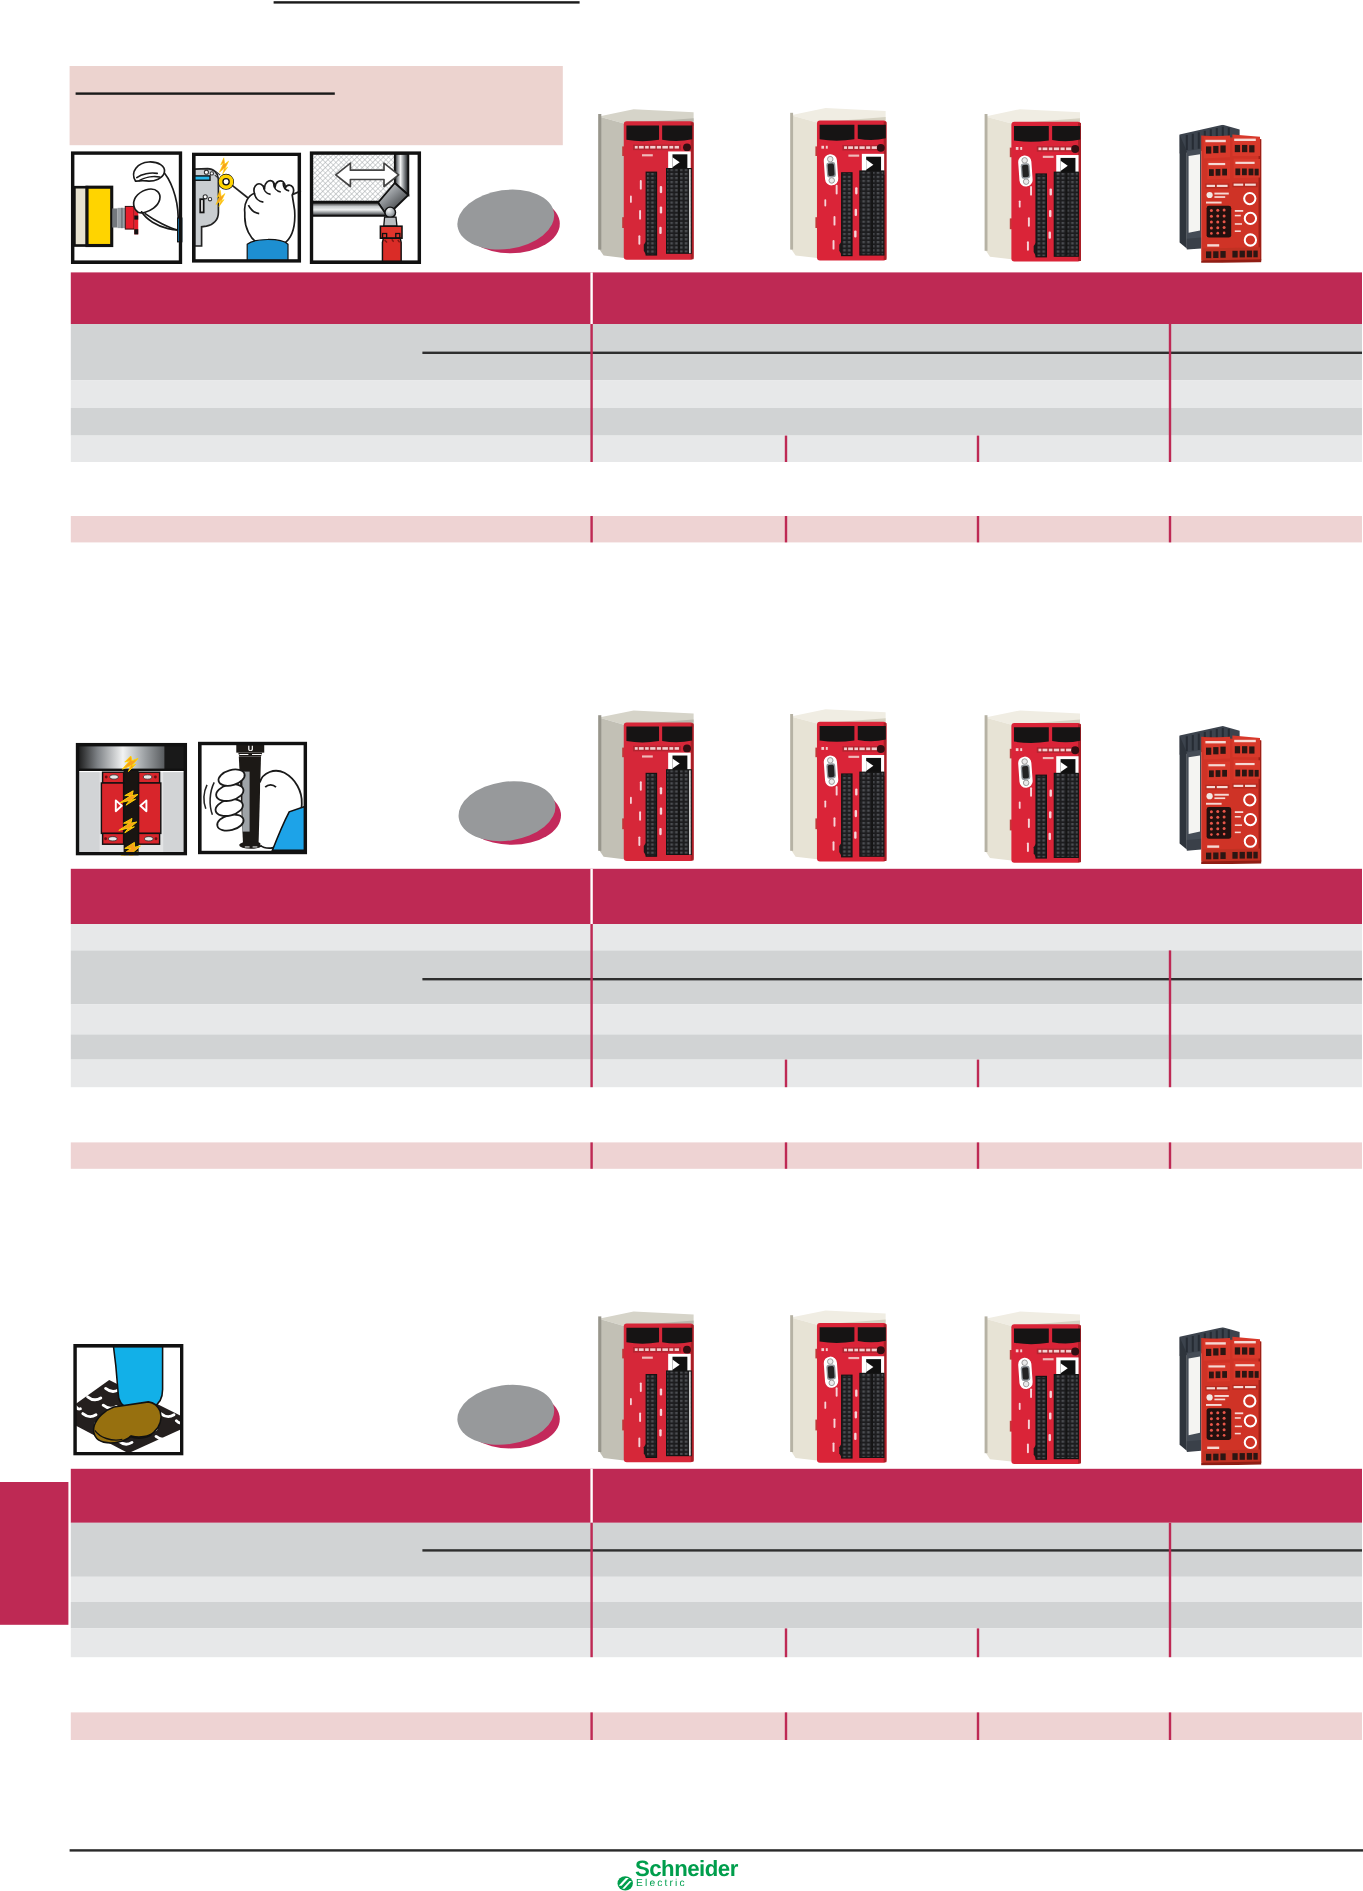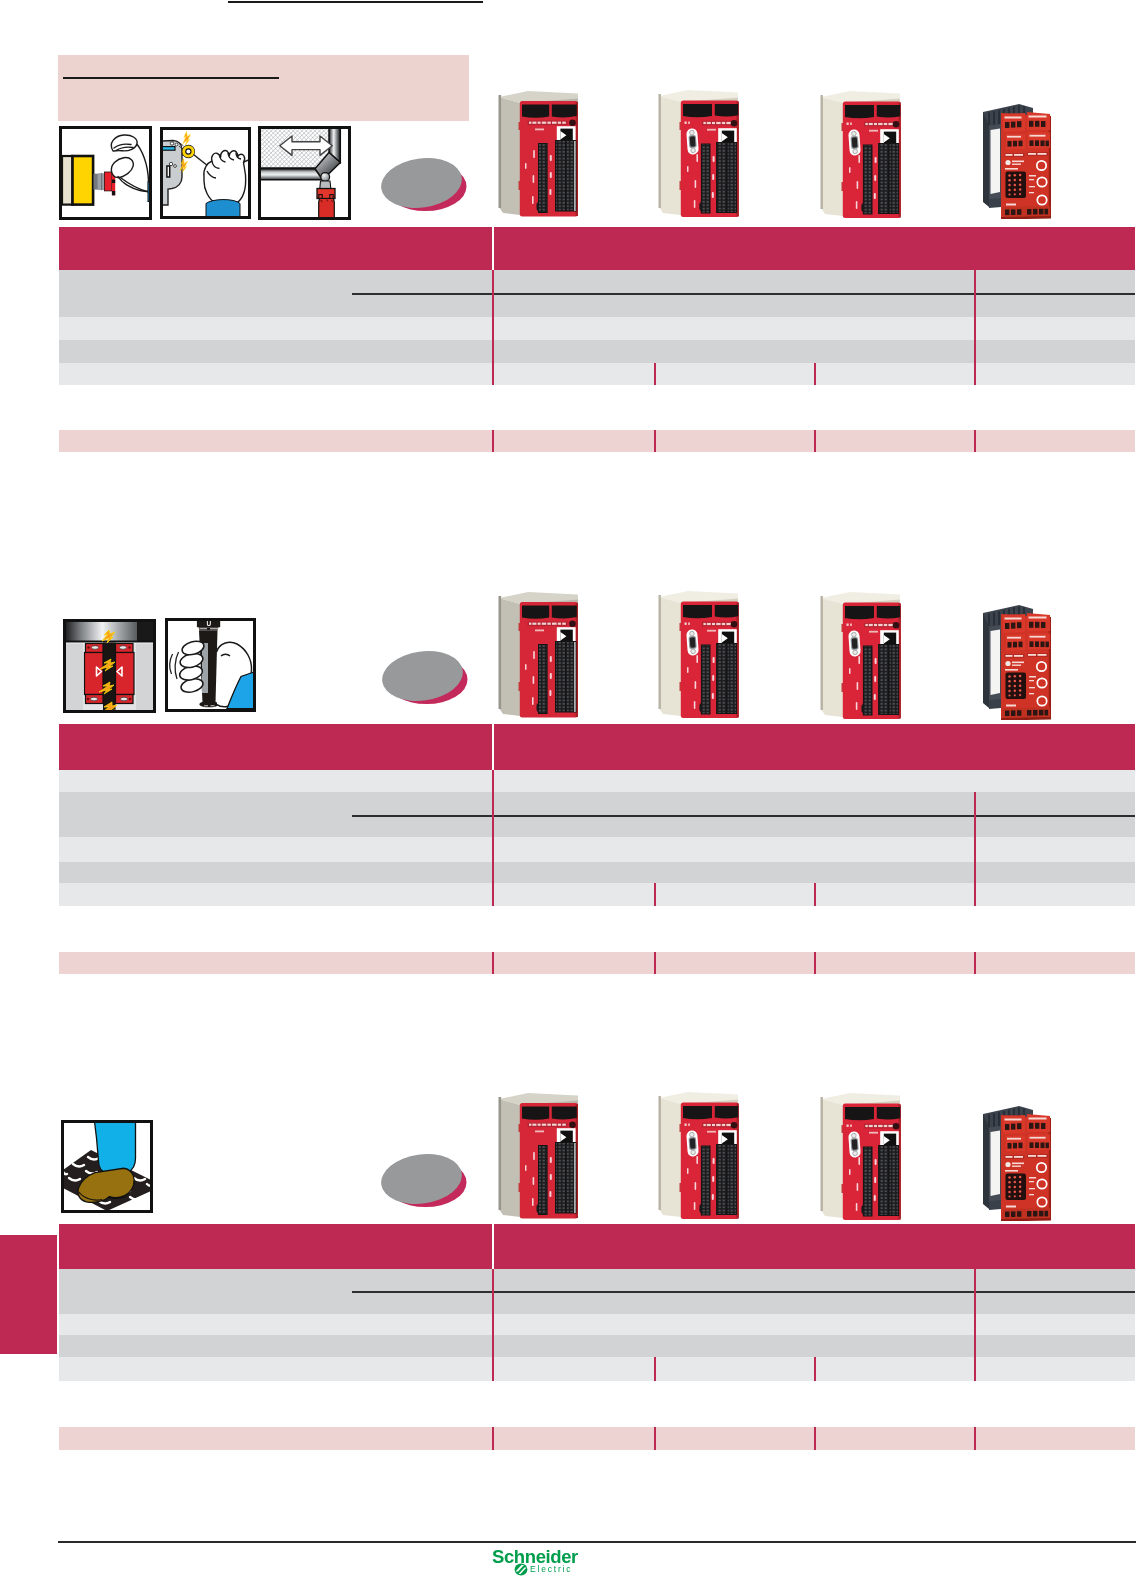--- a/index.html
+++ b/index.html
@@ -630,21 +630,21 @@
 
 <div class="abs" style="left:654px;top:1427.4px;width:2px;height:23px;background:#be2954;"></div>
 
 <div class="abs" style="left:814px;top:1427.4px;width:2px;height:23px;background:#be2954;"></div>
 
 <div class="abs" style="left:973.5px;top:1427.4px;width:2px;height:23px;background:#be2954;"></div>
 
 <div class="abs" style="left:57.6px;top:1541.3px;width:1078.4px;height:1.9px;background:#2a2a2a;"></div>
 
 <div class="abs" style="left:492px;top:1548px;width:160px;height:28px;">
-  <div style="color:#009e4c;font-weight:bold;font-size:18.5px;line-height:17px;letter-spacing:-0.4px;">Schneider</div>
+  <div style="color:#009e4c;font-weight:bold;font-size:18.5px;line-height:17px;letter-spacing:-0.4px;text-align:center;">Schneider</div>
   <svg class="abs" style="left:22px;top:15px;" width="14" height="13" viewBox="0 0 14 13">
 
     <ellipse cx="7" cy="6.5" rx="6.4" ry="6" fill="#009e4c"></ellipse>
     <path d="M1.5,8.5 L7.5,2 L10,2 L4,8.5 Z" fill="#ffffff"></path>
     <path d="M4.5,11 L10.5,4.5 L12.5,4.5 L6.5,11 Z" fill="#ffffff"></path>
   </svg>
   <div class="abs" style="left:38px;top:17px;color:#00a050;font-size:8.5px;line-height:9px;letter-spacing:1.8px;">Electric</div>
 </div>
 
 </body></html>

